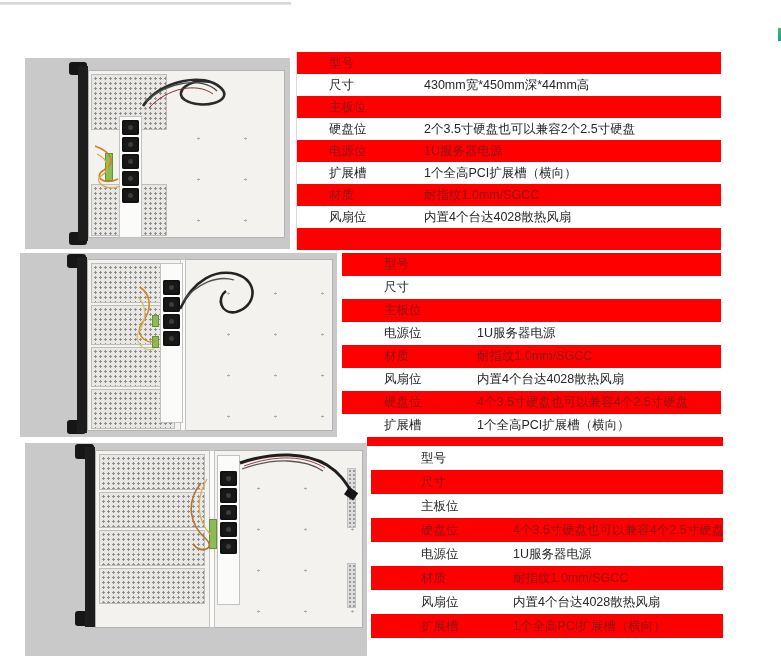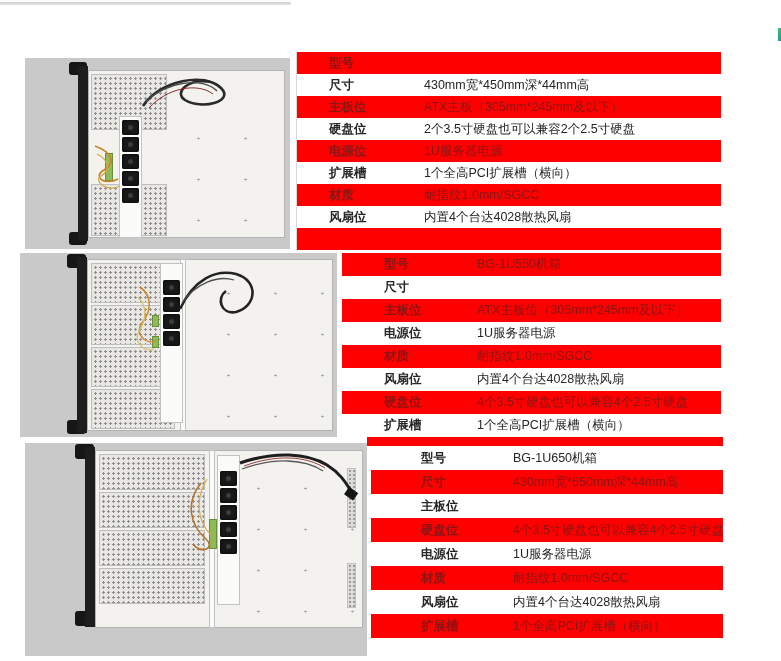--- a/index.html
+++ b/index.html
@@ -19,21 +19,21 @@
              background:linear-gradient(#35c07c,#1d9e8f);}
 
   
   .spec-table{position:absolute;}
   .spec-row{display:flex;align-items:center;width:100%;}
   .spec-row.red{background:#fe0000;}
   .spec-row.red .cell{color:#8b1414;}
   .spec-row.white{background:#ffffff;}
   .spec-row.white .cell{color:#262626;}
   .cell{font-size:12.5px;white-space:nowrap;overflow:hidden;}
-  .cell.label{flex:0 0 auto;font-weight:bold;}
+  .cell.label{flex:0 0 auto;}
   .cell.value{flex:1 1 auto;}
 
   .t1{left:296px;top:52px;width:424px;border-left:1px solid #d9d9d9;}
   .t1 .spec-row{height:22px;}
   .t1 .label{padding-left:32px;width:95px;}
   .t2{left:342px;top:253px;width:379px;}
   .t2 .spec-row{height:23px;}
   .t2 .label{padding-left:42px;width:93px;}
   .t3{left:371px;top:446px;width:352px;}
   .t3 .spec-row{height:24px;}
@@ -153,21 +153,20 @@
     <div class="spec-row red">
       <div class="cell label">型号</div>
       <div class="cell value"></div>
     </div>
     <div class="spec-row white">
       <div class="cell label">尺寸</div>
       <div class="cell value">430mm宽*450mm深*44mm高</div>
     </div>
     <div class="spec-row red">
       <div class="cell label">主板位</div>
-      <div class="cell value">ATX主板（305mm*245mm及以下）</div>
     </div>
     <div class="spec-row white">
       <div class="cell label">硬盘位</div>
       <div class="cell value">2个3.5寸硬盘也可以兼容2个2.5寸硬盘</div>
     </div>
     <div class="spec-row red">
       <div class="cell label">电源位</div>
       <div class="cell value">1U服务器电源</div>
     </div>
     <div class="spec-row white">
@@ -184,28 +183,26 @@
     </div>
     <div class="spec-row red">
       <div class="cell label"></div>
       <div class="cell value"></div>
     </div>
   </div>
 
   <div class="spec-table t2">
     <div class="spec-row red">
       <div class="cell label">型号</div>
-      <div class="cell value">BG-1U550机箱</div>
     </div>
     <div class="spec-row white">
       <div class="cell label">尺寸</div>
     </div>
     <div class="spec-row red">
       <div class="cell label">主板位</div>
-      <div class="cell value">ATX主板位（305mm*245mm及以下）</div>
     </div>
     <div class="spec-row white">
       <div class="cell label">电源位</div>
       <div class="cell value">1U服务器电源</div>
     </div>
     <div class="spec-row red">
       <div class="cell label">材质</div>
       <div class="cell value">耐指纹1.0mm/SGCC</div>
     </div>
     <div class="spec-row white">
@@ -219,25 +216,23 @@
     <div class="spec-row white">
       <div class="cell label">扩展槽</div>
       <div class="cell value">1个全高PCI扩展槽（横向）</div>
     </div>
   </div>
 
   <div class="t3-bar"></div>
   <div class="spec-table t3">
     <div class="spec-row white">
       <div class="cell label">型号</div>
-      <div class="cell value">BG-1U650机箱</div>
     </div>
     <div class="spec-row red">
       <div class="cell label">尺寸</div>
-      <div class="cell value">430mm宽*650mm深*44mm高</div>
     </div>
     <div class="spec-row white">
       <div class="cell label">主板位</div>
     </div>
     <div class="spec-row red">
       <div class="cell label">硬盘位</div>
       <div class="cell value">4个3.5寸硬盘也可以兼容4个2.5寸硬盘</div>
     </div>
     <div class="spec-row white">
       <div class="cell label">电源位</div>

